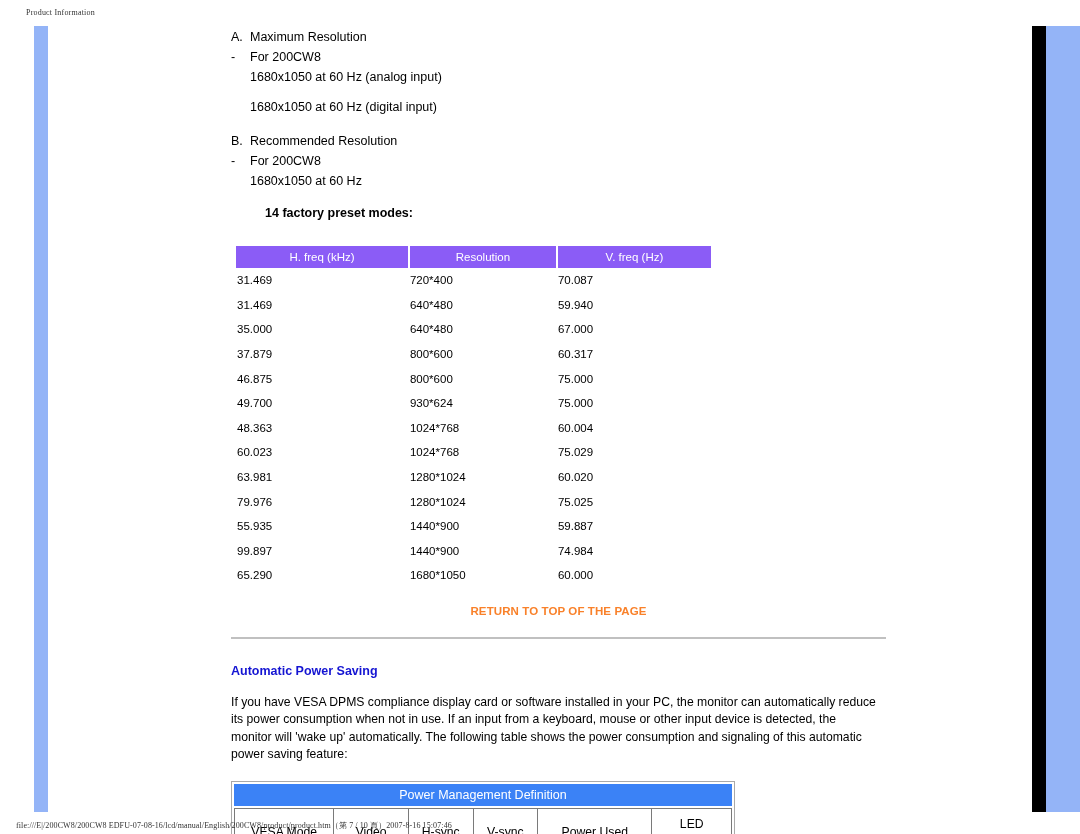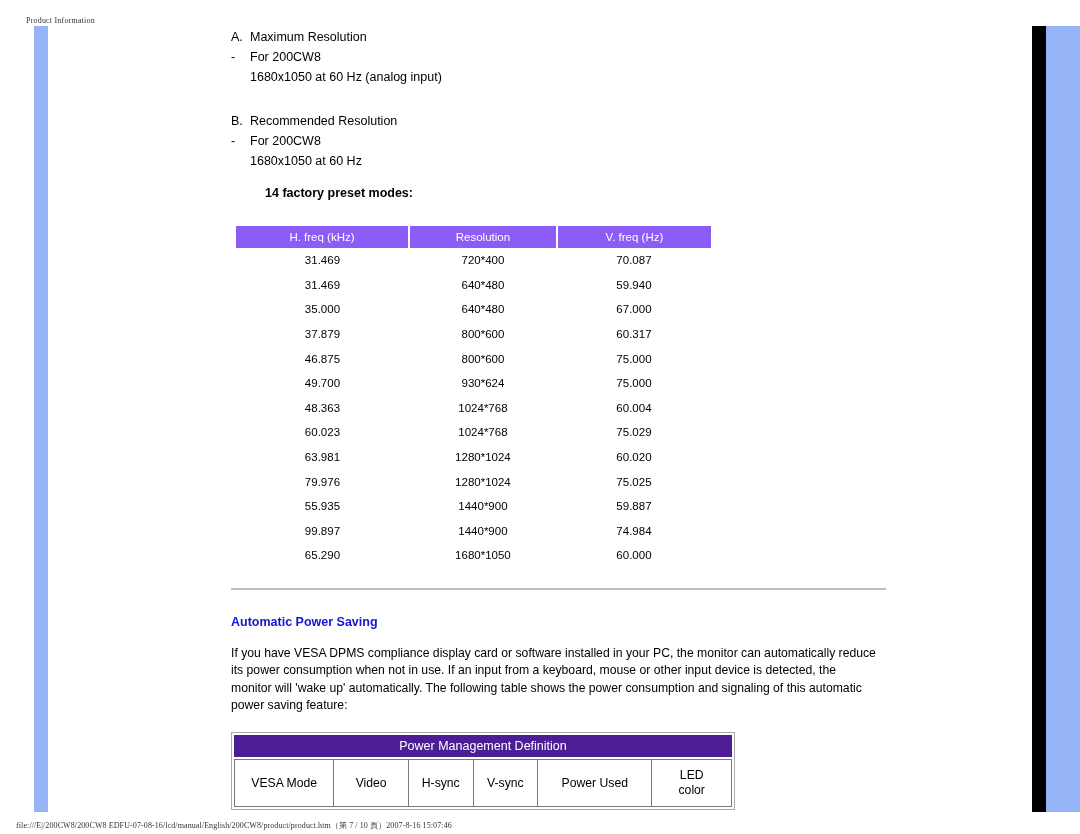--- a/index.html
+++ b/index.html
@@ -13,21 +13,21 @@
     position: relative;
     overflow: hidden;
     font-family: "Liberation Sans", sans-serif;
     color: #000000;
   }
 
   
   .print-header {
     position: absolute;
     left: 26px;
-    top: 16px;
+    top: 8px;
     font-family: "Liberation Serif", serif;
     font-size: 8px;
     color: #333333;
     letter-spacing: 0.2px;
     white-space: nowrap;
   }
   .print-footer {
     position: absolute;
     left: 16px;
     top: 820px;
@@ -125,21 +125,21 @@
     font-size: 11.5px;
     font-weight: normal;
     height: 20px;
     text-align: center;
     border-right: 2px solid #ffffff;
   }
   .modes-table th:last-child { border-right: none; }
   .modes-table td {
     font-size: 11.5px;
     height: 22.6px;
-    text-align: center;
+    text-align: left;
     color: #000000;
     margin-top: 36px;
   }
 
   
   .return-link {
     display: block;
     margin-top: 17px;
     text-align: center;
     width: 655px;
@@ -177,21 +177,21 @@
   .pm-wrap {
     margin-top: 18px;
     margin-left: 0px;
     width: 504px;
     border: 1px solid #a9a9a9;
     background: #ffffff;
     padding: 2px;
     box-sizing: border-box;
   }
   .pm-title {
-    background: #4c1d95;
+    background: #3b82f6;
     color: #ffffff;
     font-size: 12.5px;
     text-align: center;
     height: 22px;
     line-height: 22px;
   }
   .pm-table {
     width: 100%;
     border-collapse: collapse;
     margin-top: 2px;
@@ -226,20 +226,24 @@
     </div>
     <div class="res-line">
       <span class="marker">-</span>
       <span class="txt">For 200CW8</span>
     </div>
     <div class="res-line indented">
       <span class="marker"></span>
       <span class="txt">1680x1050 at 60 Hz (analog input)</span>
     </div>
     <div class="spacer-10"></div>
+    <div class="res-line indented">
+      <span class="marker"></span>
+      <span class="txt">1680x1050 at 60 Hz (digital input)</span>
+    </div>
     <div class="spacer-14"></div>
     <div class="res-line">
       <span class="marker">B.</span>
       <span class="txt">Recommended Resolution</span>
     </div>
     <div class="res-line">
       <span class="marker">-</span>
       <span class="txt">For 200CW8</span>
     </div>
     <div class="res-line indented">
@@ -320,20 +324,21 @@
           <td>74.984</td>
         </tr>
         <tr>
           <td>65.290</td>
           <td>1680*1050</td>
           <td>60.000</td>
         </tr>
       </tbody>
   </table>
 
+  <a class="return-link" href="#">RETURN TO TOP OF THE PAGE</a>
 
   <div class="divider"></div>
 
   <div class="section-head">Automatic Power Saving</div>
 
   <div class="body-para">If you have VESA DPMS compliance display card or software installed in your PC, the monitor can automatically reduce its power consumption when not in use. If an input from a keyboard, mouse or other input device is detected, the monitor will 'wake up' automatically. The following table shows the power consumption and signaling of this automatic power saving feature:</div>
 
   <div class="pm-wrap">
     <div class="pm-title">Power Management Definition</div>
     <table class="pm-table">

